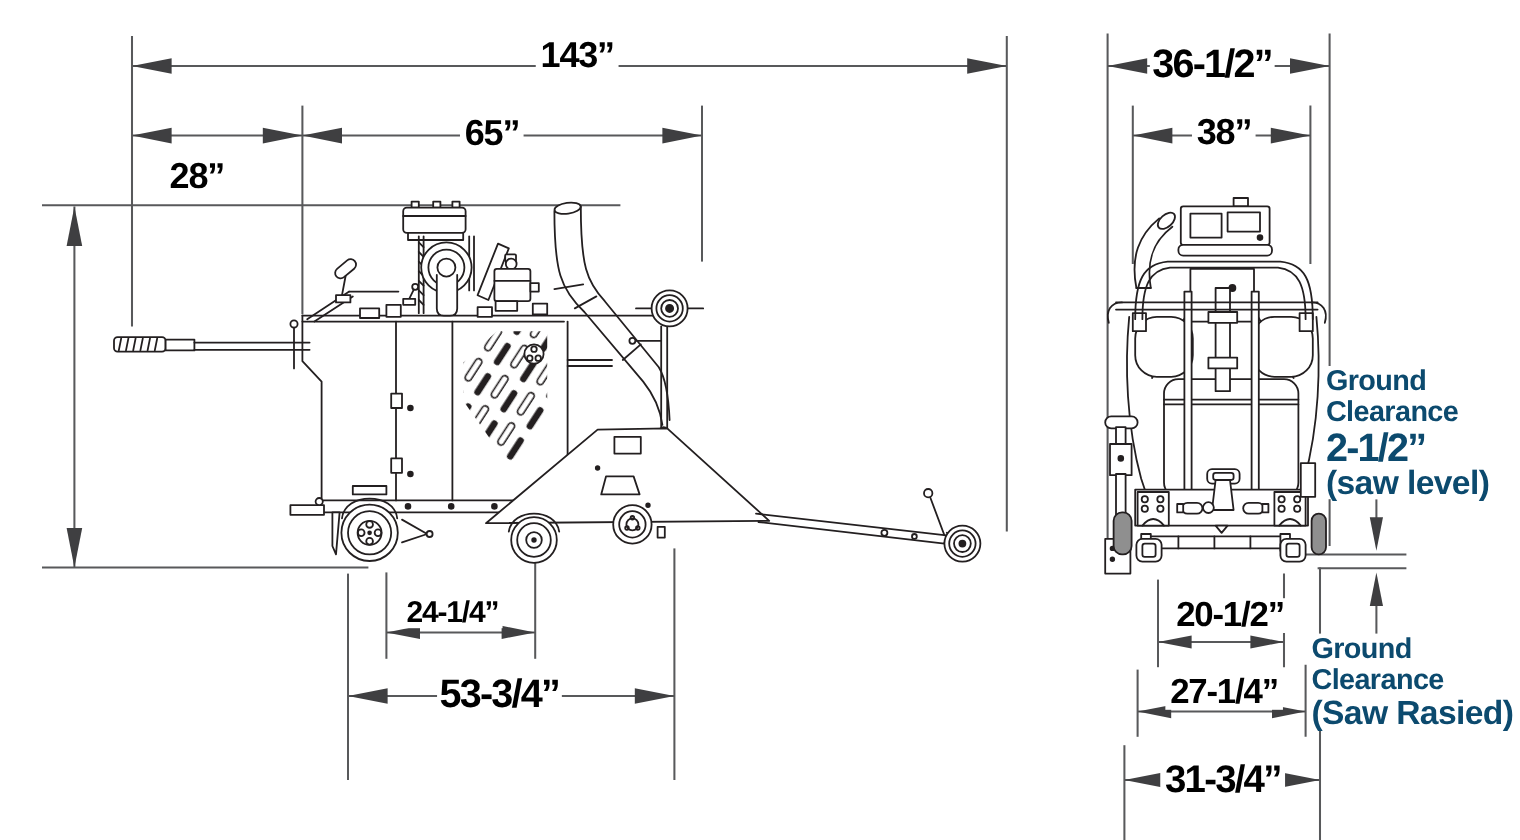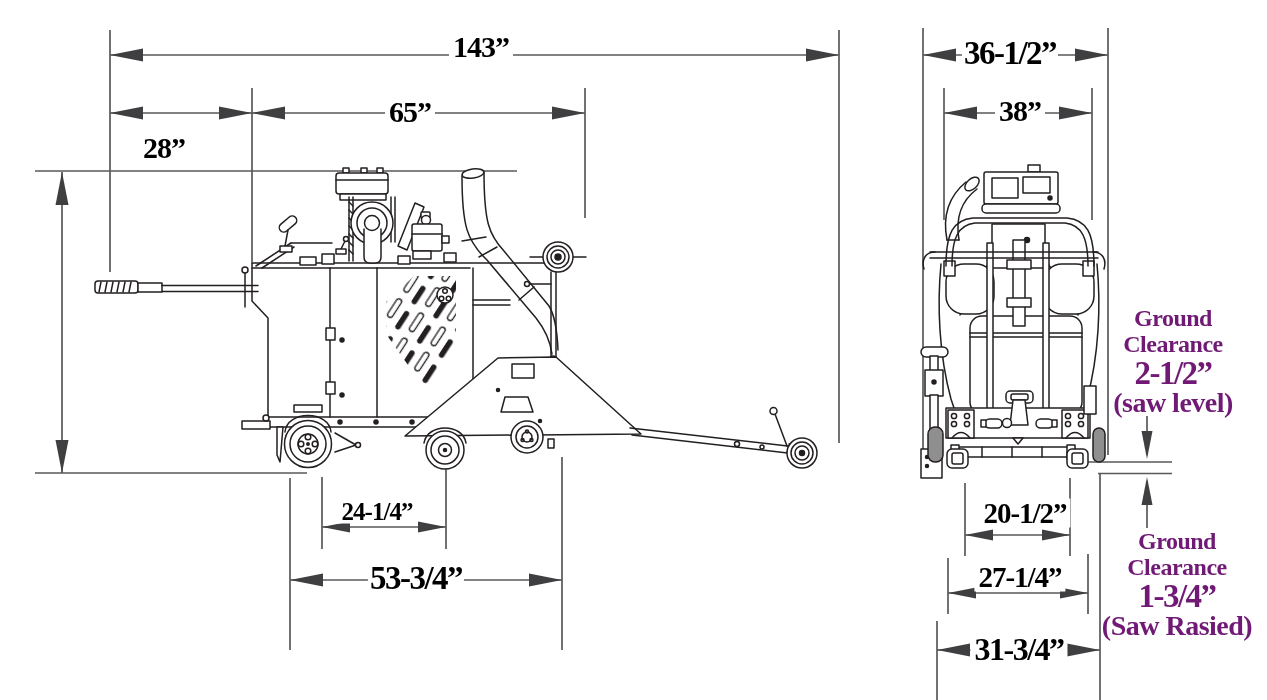--- a/index.html
+++ b/index.html
@@ -1,27 +1,27 @@
 <!DOCTYPE html>
 <html><head>
 <meta charset="utf-8">
 <style>
   html,body{margin:0;padding:0;background:#ffffff;}
   .stage{position:relative;width:1267px;height:700px;background:#ffffff;
-         font-family:Liberation Serif, serif;overflow:hidden;}
+         font-family:Liberation Sans, sans-serif;overflow:hidden;}
   .stage svg{position:absolute;left:0;top:0;}
   .dim-label{position:absolute;transform:translate(-50%,-50%);background:#ffffff;
              color:#000;font-weight:700;white-space:nowrap;padding:0 4px;line-height:1;}
   .fs25{font-size:25px;letter-spacing:-1px;}
   .fs29{font-size:29px;letter-spacing:-1px;}
   .fs30{font-size:30px;letter-spacing:-1px;}
   .fs32{font-size:32px;letter-spacing:-1.5px;}
   .fs33{font-size:33px;letter-spacing:-1.5px;padding:0 2px;}
   .fs34{font-size:34px;letter-spacing:-1.5px;}
-  .clr-block{position:absolute;transform:translate(-50%,0);text-align:center;color:#701a75;
+  .clr-block{position:absolute;transform:translate(-50%,0);color:#0c4a6e;
              font-weight:700;white-space:nowrap;background:#fff;}
   .clr-line{font-size:24px;line-height:26px;letter-spacing:-.5px;}
   .clr-value{font-size:33px;line-height:32px;letter-spacing:-1.5px;}
   .clr-note{font-size:28px;line-height:27px;letter-spacing:-.5px;}
 </style>
 </head>
 <body>
 
 <div class="stage">
 
@@ -417,17 +417,16 @@
 <div class="clr-block" style="left:1173px;top:305px;">
   <div class="clr-line">Ground</div>
   <div class="clr-line">Clearance</div>
   <div class="clr-value">2-1/2”</div>
   <div class="clr-note">(saw level)</div>
 </div>
 
 <div class="clr-block" style="left:1177px;top:528px;">
   <div class="clr-line">Ground</div>
   <div class="clr-line">Clearance</div>
-  <div class="clr-value">1-3/4”</div>
   <div class="clr-note">(Saw Rasied)</div>
 </div>
 
 </div>
 
 </body></html>

